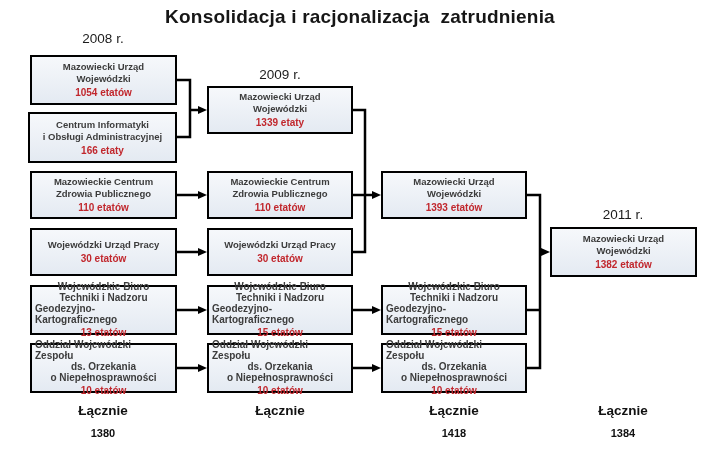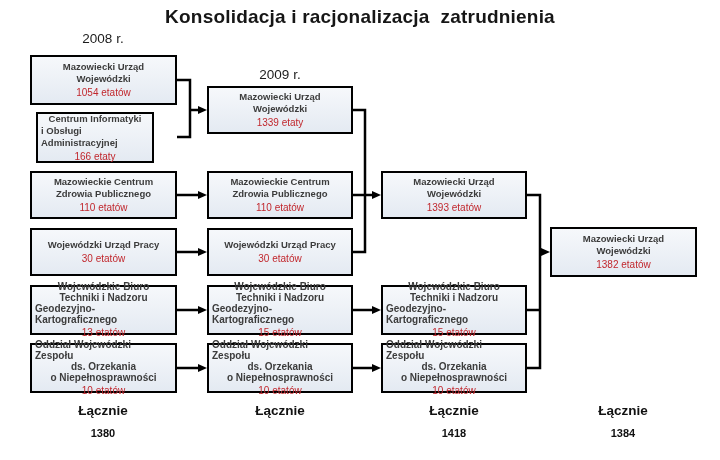--- a/index.html
+++ b/index.html
@@ -9,21 +9,21 @@
   .title { position:absolute; left:0; top:6px; width:720px; text-align:center;
            font-size:19px; font-weight:bold; color:#161616; letter-spacing:.2px; white-space:pre; }
   .year  { position:absolute; width:90px; text-align:center; font-size:13.5px; color:#1c1c1c; }
   .wires { position:absolute; left:0; top:0; }
   .node  { position:absolute; border:2px solid #000;
            background:linear-gradient(180deg,#f6f8fb 0%,#e4eaf2 100%);
            display:flex; flex-direction:column; align-items:center; justify-content:center;
            padding:2px 3px; }
   .nm    { font-size:9.5px; line-height:12px; font-weight:bold; color:#3c3c3c; }
   .node.small .nm { font-size:10px; line-height:11px; }
-  .cnt   { font-size:10px; line-height:13px; font-weight:normal; color:#c1272d; margin-top:1px; }
+  .cnt   { font-size:10px; line-height:13px; font-weight:bold; color:#c1272d; margin-top:1px; }
   .totals { position:absolute; width:120px; text-align:center; color:#111; }
   .totals .tl { font-size:13.5px; font-weight:bold; }
   .totals .tv { font-size:11px; font-weight:bold; margin-top:9px; }
 </style>
 </head>
 <body>
 
 <div class="stage">
 
   <div class="title">Konsolidacja i racjonalizacja  zatrudnienia</div>
@@ -46,27 +46,28 @@
       <path d="M353,310 H372" marker-end="url(#ah)"></path>
       <path d="M353,368 H372" marker-end="url(#ah)"></path>
       <path d="M527,195 H540 V368 H527"></path>
       <path d="M527,310 H540"></path>
       <path d="M540,252 H541" marker-end="url(#ah)"></path>
     </g>
   </svg>
 
   <div class="year" style="left:58px;top:31px">2008 r.</div>
   <div class="year" style="left:235px;top:67px">2009 r.</div>
+  <div class="year" style="left:578px;top:207px">2011 r.</div>
 
   <div class="node" style="left:30px;top:55px;width:147px;height:50px">
     <div class="nm">Mazowiecki Urząd</div>
     <div class="nm">Wojewódzki</div>
     <div class="cnt">1054 etatów</div>
   </div>
-  <div class="node" style="left:36px;top:112px;width:118px;height:51px">
+  <div class="node" style="left:28px;top:112px;width:149px;height:51px">
     <div class="nm">Centrum Informatyki</div>
     <div class="nm">i Obsługi Administracyjnej</div>
     <div class="cnt">166 etaty</div>
   </div>
   <div class="node" style="left:30px;top:171px;width:147px;height:48px">
     <div class="nm">Mazowieckie Centrum</div>
     <div class="nm">Zdrowia Publicznego</div>
     <div class="cnt">110 etatów</div>
   </div>
   <div class="node" style="left:30px;top:228px;width:147px;height:48px">

